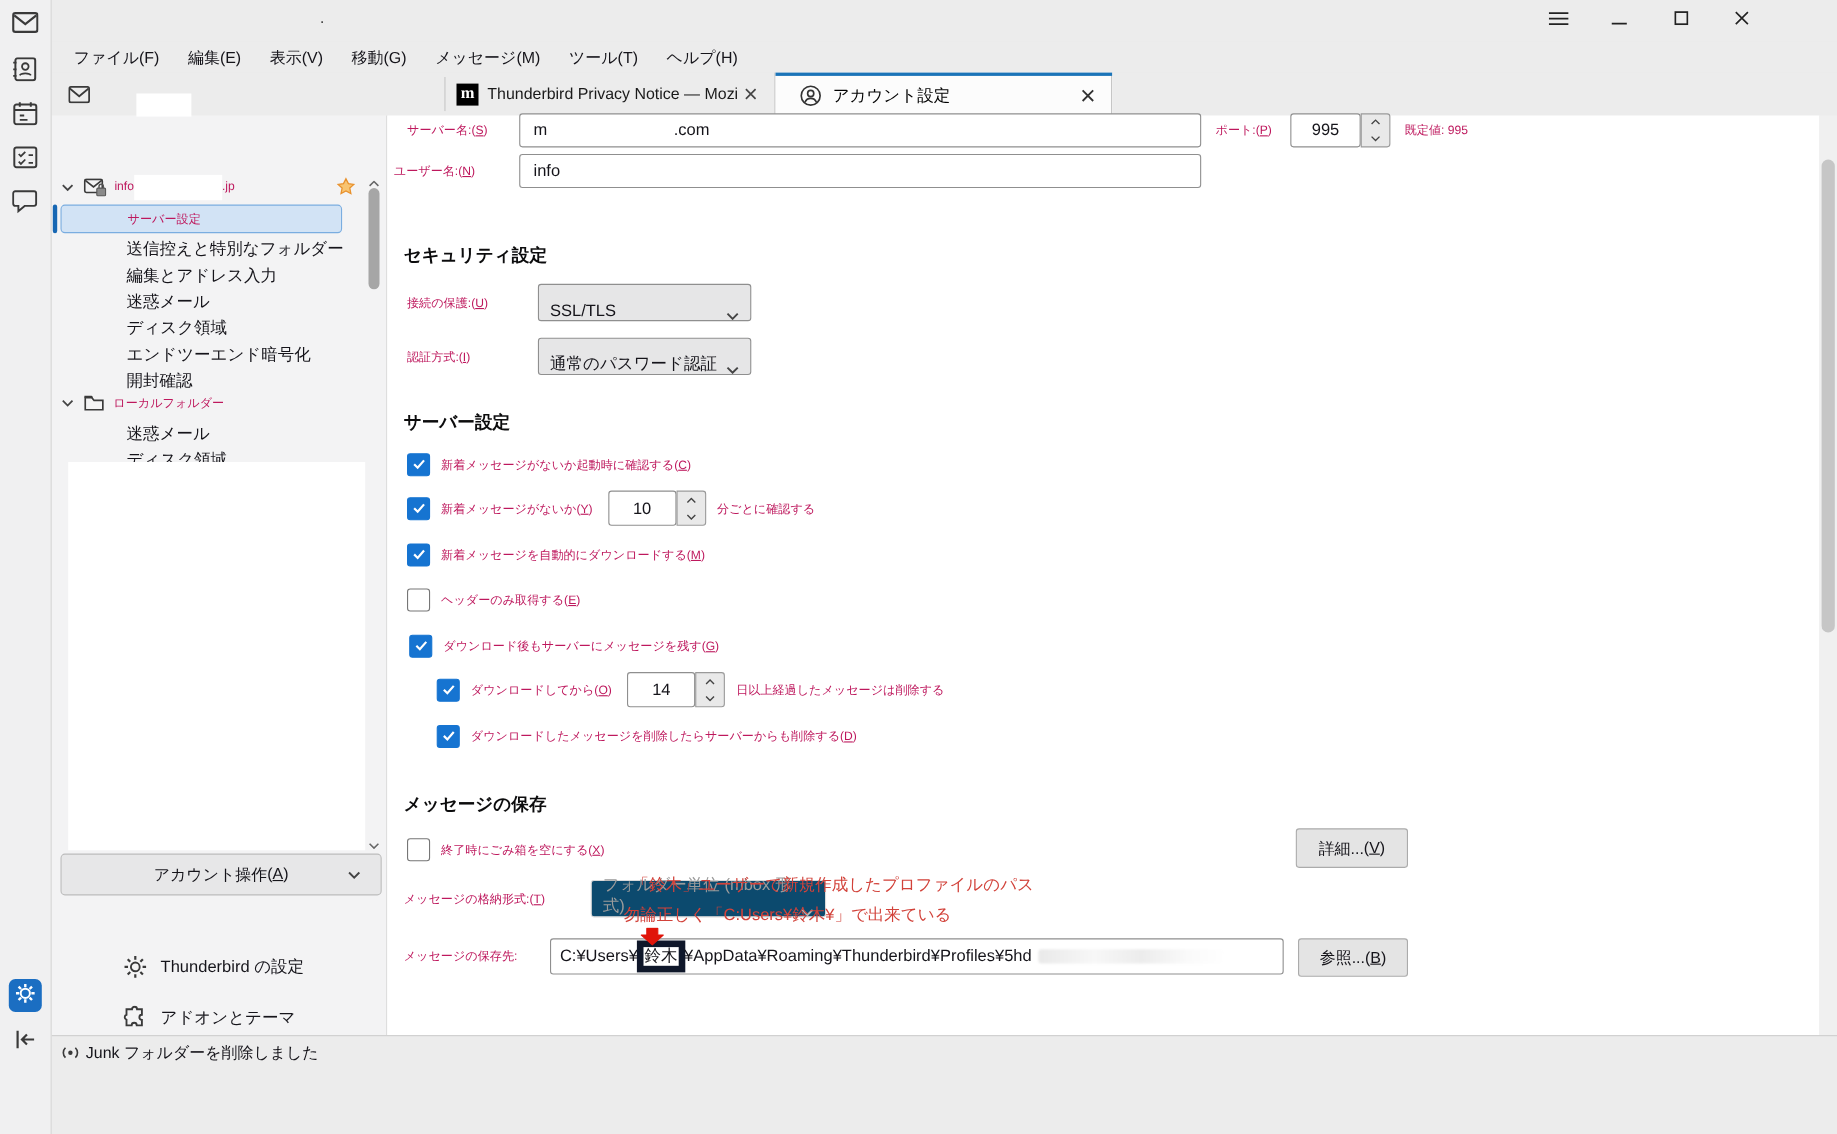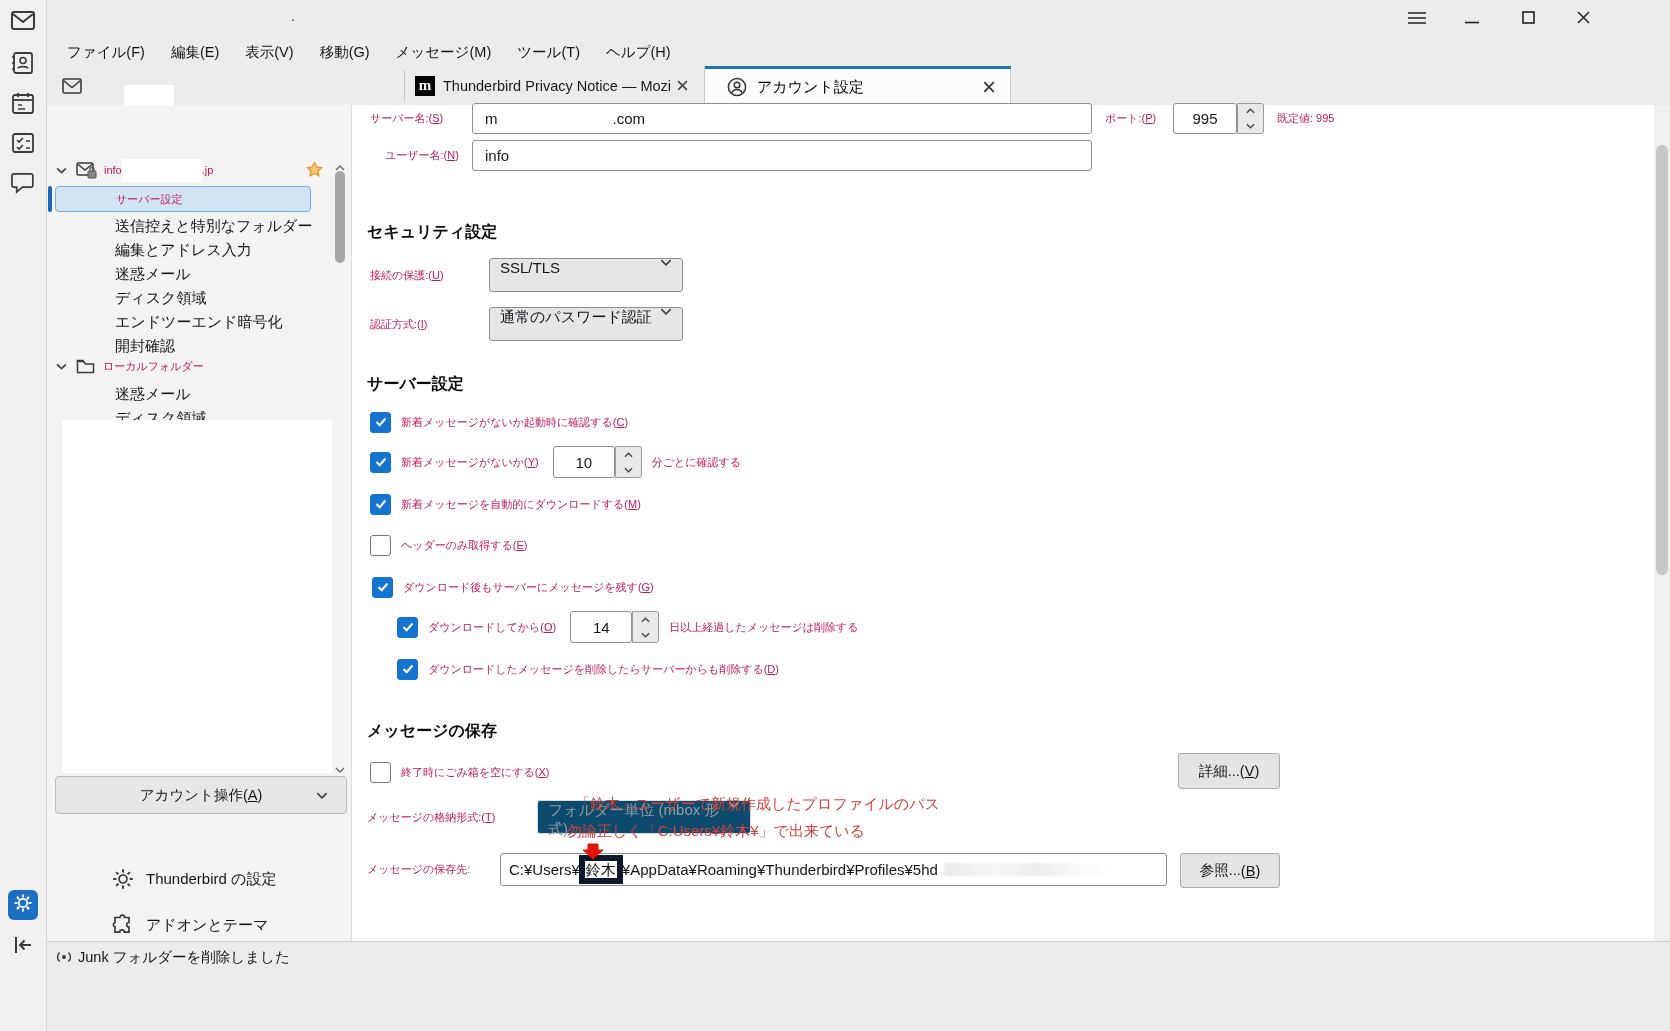--- a/index.html
+++ b/index.html
@@ -11,21 +11,21 @@
   }
   .abs{position:absolute;}
   .row{position:absolute;display:flex;align-items:center;}
   .lbl{font-size:11px;color:#be185d;white-space:nowrap;}
   .h{font-size:16px;font-weight:bold;color:#0c0c0d;white-space:nowrap;}
   .ak::before{content:"(";}
   .ak::after{content:")";}
   .akl{text-decoration:underline;}
   .menubar .akl, .tab .akl{text-decoration:none;}
   .tb{background:#fff;border:1px solid #8f8f8f;border-radius:3px;display:flex;align-items:center;font-size:15px;}
-  .dd{background:#e6e6e7;border:1px solid #8f8f8f;border-radius:3px;display:flex;align-items:flex-start;justify-content:space-between;padding:0 10px;font-size:15px;cursor:default;}
+  .dd{background:#e6e6e7;border:1px solid #8f8f8f;border-radius:3px;display:flex;align-items:flex-end;justify-content:space-between;padding:0 10px;font-size:15px;cursor:default;}
   .dd.disabled{background:#0c4a6e;border-color:#dadada;color:#9b9b9b;}
   .cb{width:19px;height:19px;border-radius:3px;border:1px solid #767676;background:#fff;display:flex;align-items:center;justify-content:center;flex:none;}
   .cb.on{background:#1674d1;border-color:#1674d1;}
   .cb:not(.on) svg{display:none;}
   .spin{width:27px;display:flex;flex-direction:column;border:1px solid #9a9a9a;background:#e9e9e9;border-radius:0 3px 3px 0;}
   .spin > div{flex:1;display:flex;align-items:center;justify-content:center;}
   .btn{background:#e4e4e4;border:1px solid #ababab;border-radius:3px;display:flex;align-items:center;justify-content:center;font-size:14.5px;white-space:nowrap;cursor:default;}
   .treeitem{position:absolute;left:115px;font-size:15px;white-space:nowrap;cursor:default;}
   .red{position:absolute;color:#d2423a;font-size:15px;white-space:nowrap;z-index:6;}
   .redact{position:absolute;background:#ffffff;z-index:5;}
@@ -293,21 +293,21 @@
     <div>
         <svg width="9" height="6" viewBox="0 0 10 6">
           <path d="M1 1l4 4 4-4" fill="none" stroke="#444" stroke-width="1.4"></path>
         </svg>
       </div>
   </div>
   <div class="row" style="left:925px;top:-2px;height:31px;">
     <span class="lbl">既定値: 995</span>
   </div>
 
-  <div class="row" style="left:33px;top:35px;height:31px;text-align:center;">
+  <div class="row" style="left:6px;top:35px;height:31px;text-align:center;">
     <span class="lbl"><span>ユーザー名:</span><span class="ak"><span class="akl">N</span></span></span>
   </div>
   <div class="tb" style="position:absolute;left:120px;top:35px;width:620px;height:31px;box-sizing:border-box;padding:0 12px;">info</div>
 
   <div class="abs h" style="left:15px;top:117px;">セキュリティ設定</div>
   <div class="row" style="left:18px;top:153px;height:34px;">
     <span class="lbl"><span>接続の保護:</span><span class="ak"><span class="akl">U</span></span></span>
   </div>
   <div class="dd" style="position:absolute;left:137px;top:153px;width:194px;height:34px;box-sizing:border-box;">
     <span>SSL/TLS</span>

